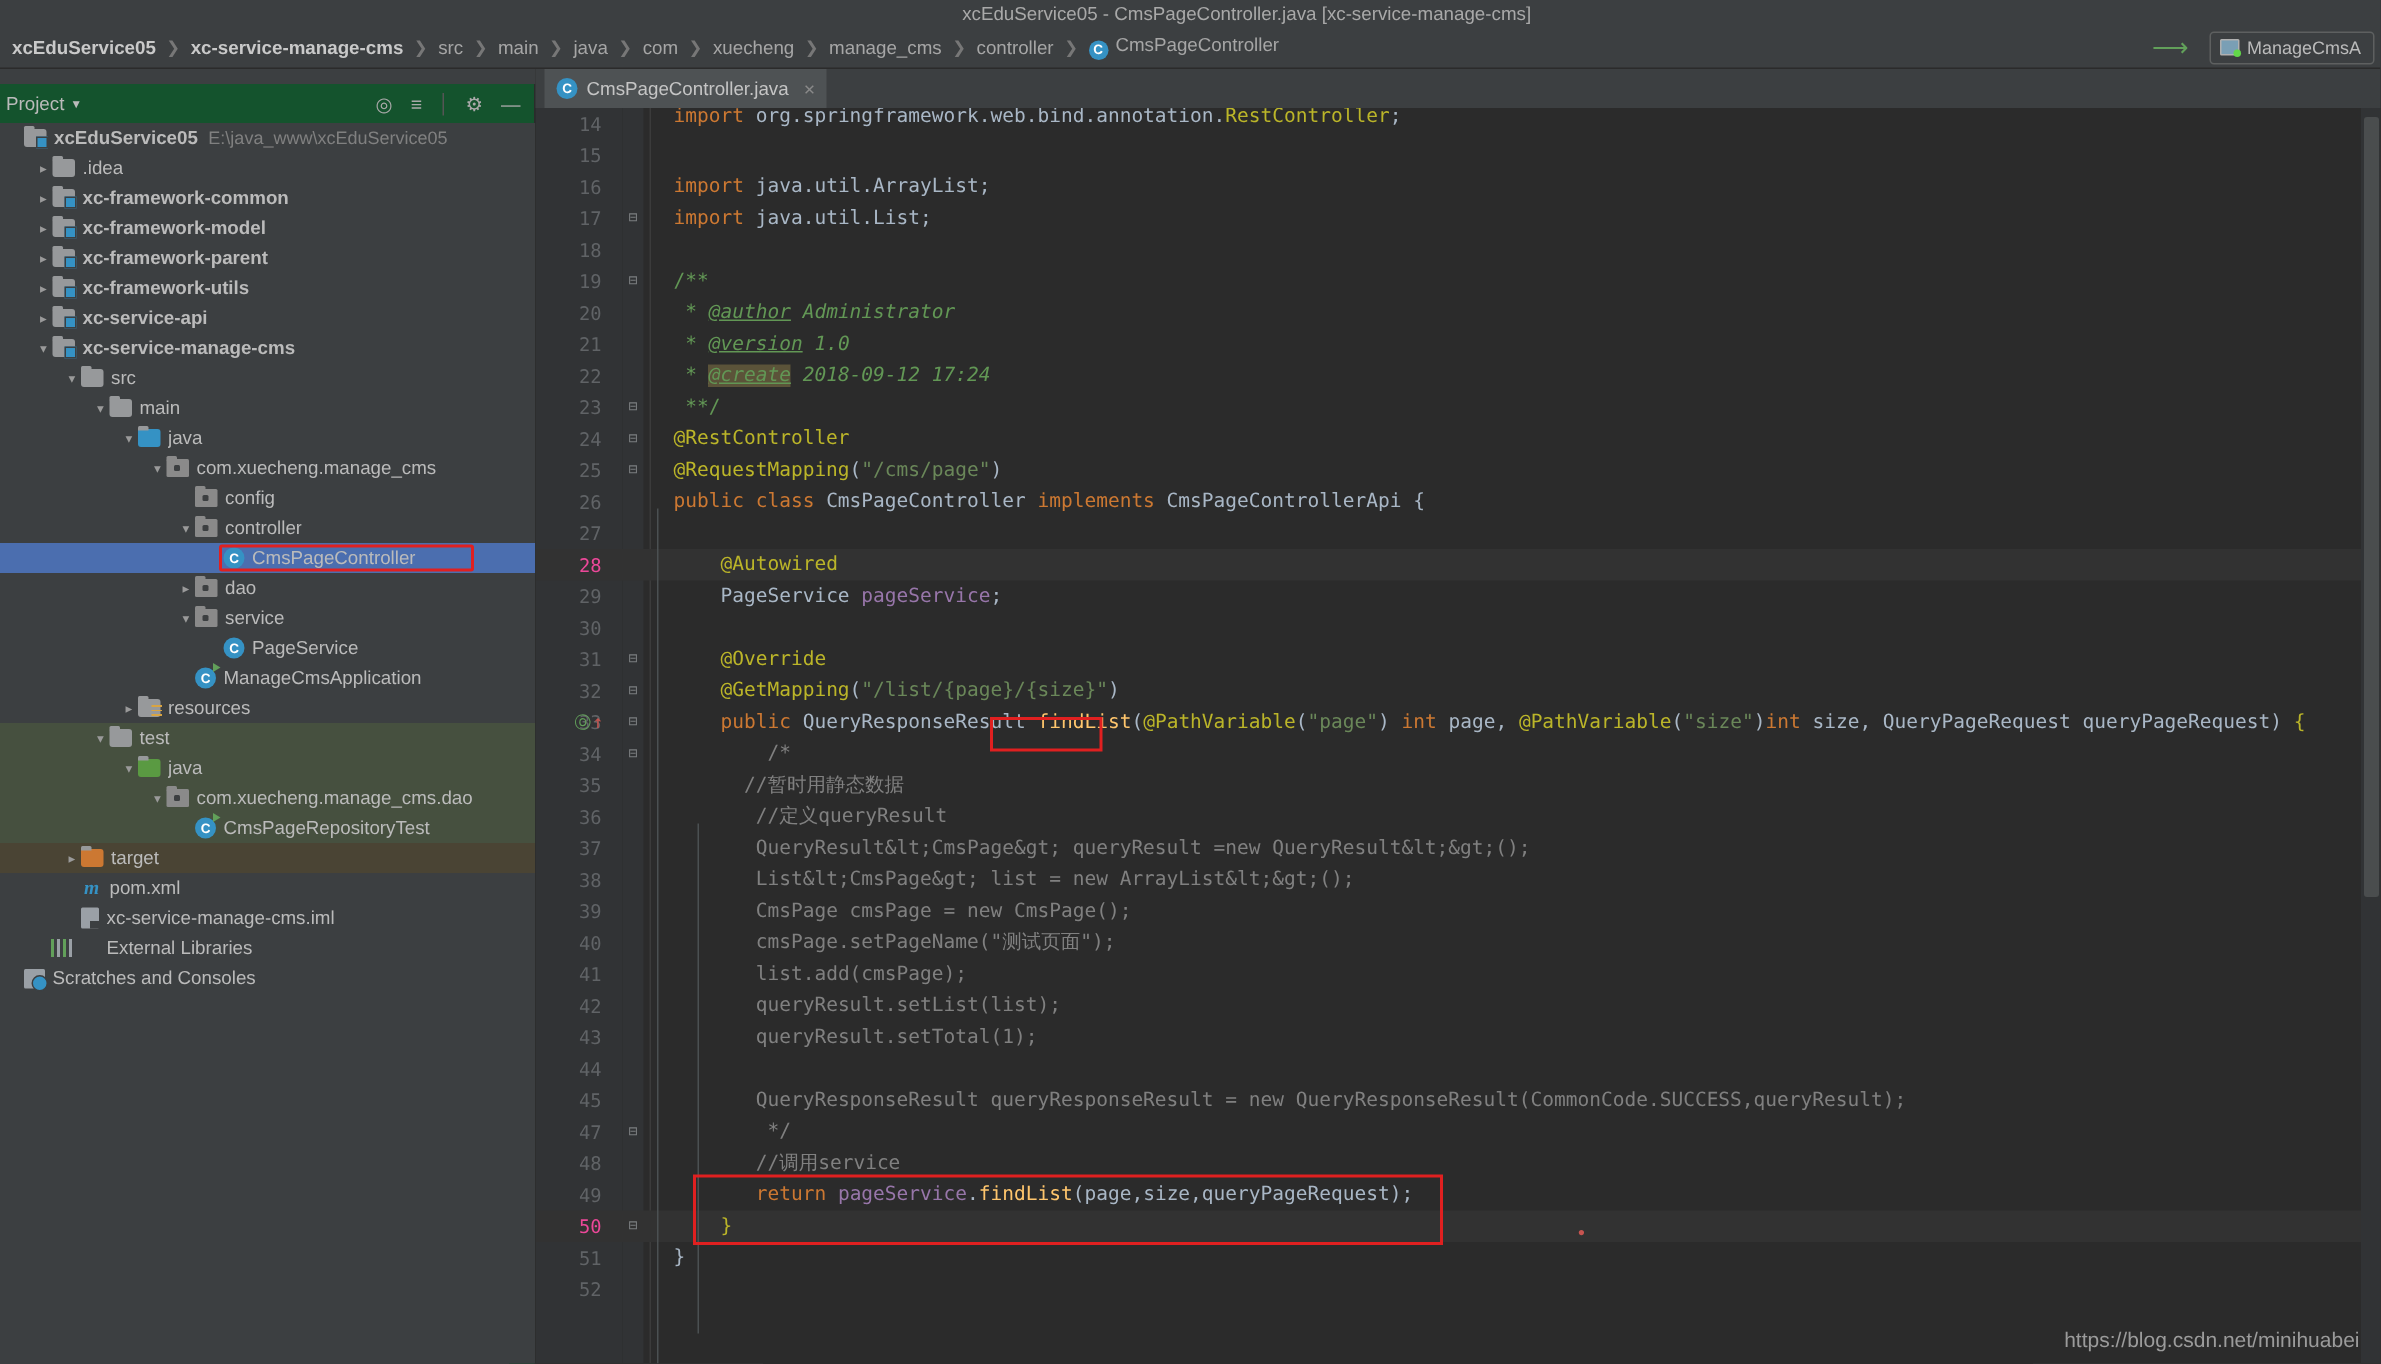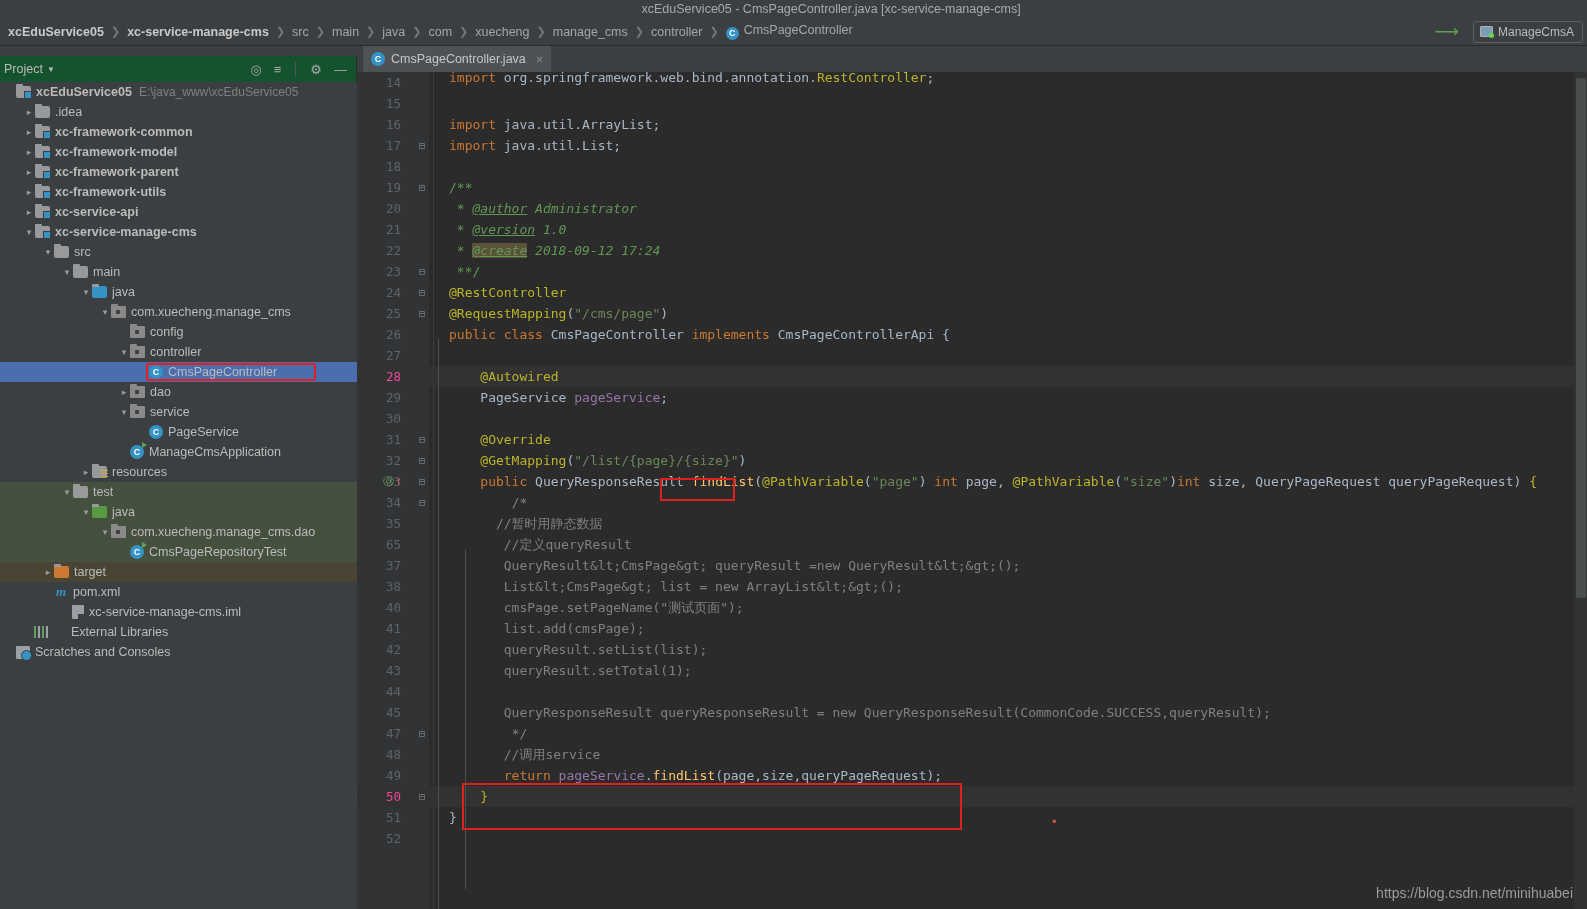--- a/index.html
+++ b/index.html
@@ -470,21 +470,21 @@
       <div class="trow targetbg" style="padding-left: 42px;">
         <span class="arrow">▸</span>
         <span class="ico ic-folder orange"></span>
         <span class="lbl">target</span>
       </div>
       <div class="trow" style="padding-left: 42px;">
         <span class="arrow"></span>
         <span class="ico ic-maven">m</span>
         <span class="lbl">pom.xml</span>
       </div>
-      <div class="trow" style="padding-left: 60px;">
+      <div class="trow" style="padding-left: 42px;">
         <span class="arrow"></span>
         <span class="ico ic-iml"></span>
         <span class="lbl">xc-service-manage-cms.iml</span>
       </div>
       <div class="trow" style="padding-left: 4px; gap: 18px;">
         <span class="arrow"></span>
         <span class="ico ic-extlib"></span>
         <span class="lbl">External Libraries</span>
       </div>
       <div class="trow" style="padding-left: 4px;">
@@ -525,23 +525,24 @@
         <div class="cl"><span class="ln">26</span><span class="src"><span class="kw">public class </span><span class="idn">CmsPageController </span><span class="kw">implements </span><span class="idn">CmsPageControllerApi {</span></span></div>
         <div class="cl"><span class="ln">27</span><span class="src"></span></div>
         <div class="cl caretline"><span class="ln cur">28</span><span class="src">    <span class="ann">@Autowired</span></span></div>
         <div class="cl"><span class="ln">29</span><span class="src">    <span class="idn">PageService </span><span class="fld">pageService</span><span class="idn">;</span></span></div>
         <div class="cl"><span class="ln">30</span><span class="src"></span></div>
         <div class="cl"><span class="ln">31</span><span class="fold">⊟</span><span class="src">    <span class="ann">@Override</span></span></div>
         <div class="cl"><span class="ln">32</span><span class="fold">⊟</span><span class="src">    <span class="ann">@GetMapping</span><span class="idn">(</span><span class="str">"/list/{page}/{size}"</span><span class="idn">)</span></span></div>
         <div class="cl"><span class="ln">33</span><span class="fold">⊟</span><span class="gm-override" style="color: rgb(98, 160, 90);">ⓞ</span><span class="gm-arrow">↑</span><span class="src">    <span class="kw">public </span><span class="idn">QueryResponseResult </span><span class="mtd">findList</span><span class="idn">(</span><span class="ann">@PathVariable</span><span class="idn">(</span><span class="str">"page"</span><span class="idn">) </span><span class="kw">int </span><span class="idn">page, </span><span class="ann">@PathVariable</span><span class="idn">(</span><span class="str">"size"</span><span class="idn">)</span><span class="kw">int </span><span class="idn">size, QueryPageRequest queryPageRequest) </span><span class="ann">{</span></span></div>
         <div class="cl"><span class="ln">34</span><span class="fold">⊟</span><span class="src">        <span class="cmt">/*</span></span></div>
         <div class="cl"><span class="ln">35</span><span class="src">      <span class="cmt">//暂时用静态数据</span></span></div>
-        <div class="cl"><span class="ln">65</span><span class="src">       <span class="cmt">//定义queryResult</span></span></div>
+        <div class="cl"><span class="ln">36</span><span class="src">       <span class="cmt">//定义queryResult</span></span></div>
         <div class="cl"><span class="ln">37</span><span class="src">       <span class="cmt">QueryResult&amp;lt;CmsPage&amp;gt; queryResult =new QueryResult&amp;lt;&amp;gt;();</span></span></div>
         <div class="cl"><span class="ln">38</span><span class="src">       <span class="cmt">List&amp;lt;CmsPage&amp;gt; list = new ArrayList&amp;lt;&amp;gt;();</span></span></div>
+        <div class="cl"><span class="ln">39</span><span class="src">       <span class="cmt">CmsPage cmsPage = new CmsPage();</span></span></div>
         <div class="cl"><span class="ln">40</span><span class="src">       <span class="cmt">cmsPage.setPageName("测试页面");</span></span></div>
         <div class="cl"><span class="ln">41</span><span class="src">       <span class="cmt">list.add(cmsPage);</span></span></div>
         <div class="cl"><span class="ln">42</span><span class="src">       <span class="cmt">queryResult.setList(list);</span></span></div>
         <div class="cl"><span class="ln">43</span><span class="src">       <span class="cmt">queryResult.setTotal(1);</span></span></div>
         <div class="cl"><span class="ln">44</span><span class="src"></span></div>
         <div class="cl"><span class="ln">45</span><span class="src">       <span class="cmt">QueryResponseResult queryResponseResult = new QueryResponseResult(CommonCode.SUCCESS,queryResult);</span></span></div>
         <div class="cl"><span class="ln">47</span><span class="fold">⊟</span><span class="src">        <span class="cmt">*/</span></span></div>
         <div class="cl"><span class="ln">48</span><span class="src">       <span class="cmt">//调用service</span></span></div>
         <div class="cl"><span class="ln">49</span><span class="src">       <span class="kw">return </span><span class="fld">pageService</span><span class="idn">.</span><span class="mtd">findList</span><span class="idn">(page,size,queryPageRequest);</span></span></div>
         <div class="cl caretline"><span class="ln cur">50</span><span class="fold">⊟</span><span class="src">    <span class="ann">}</span></span></div>

